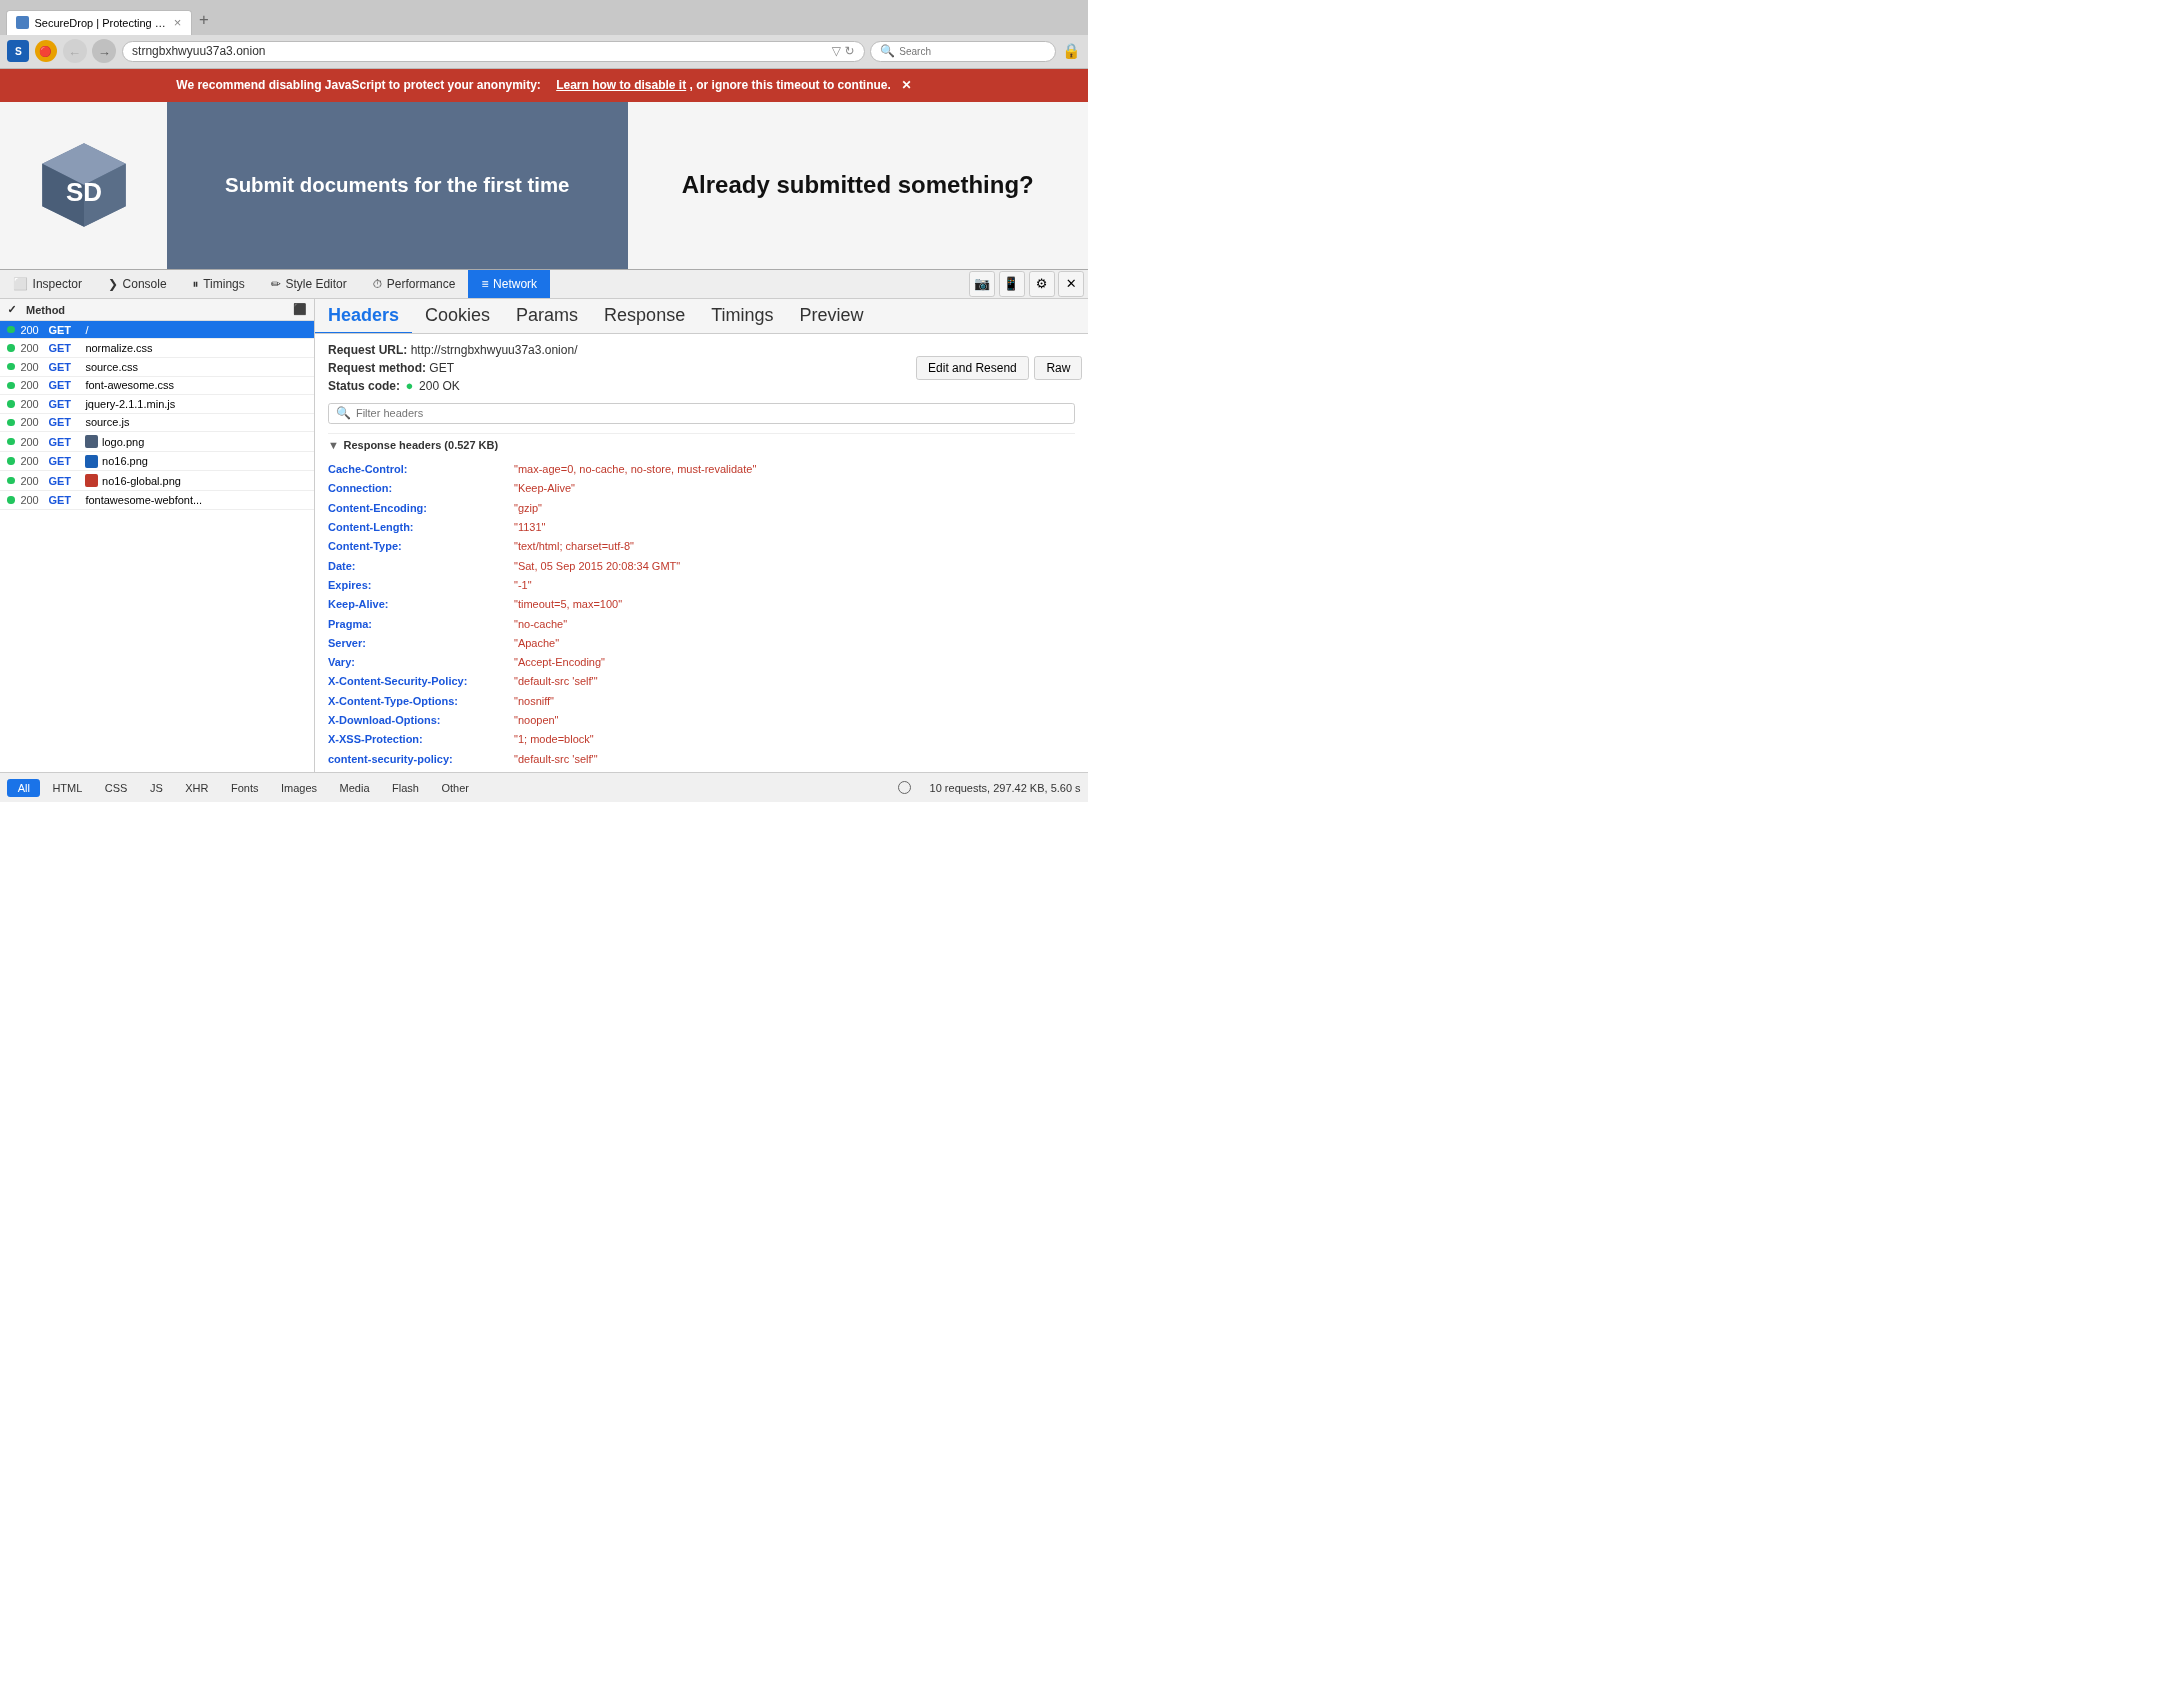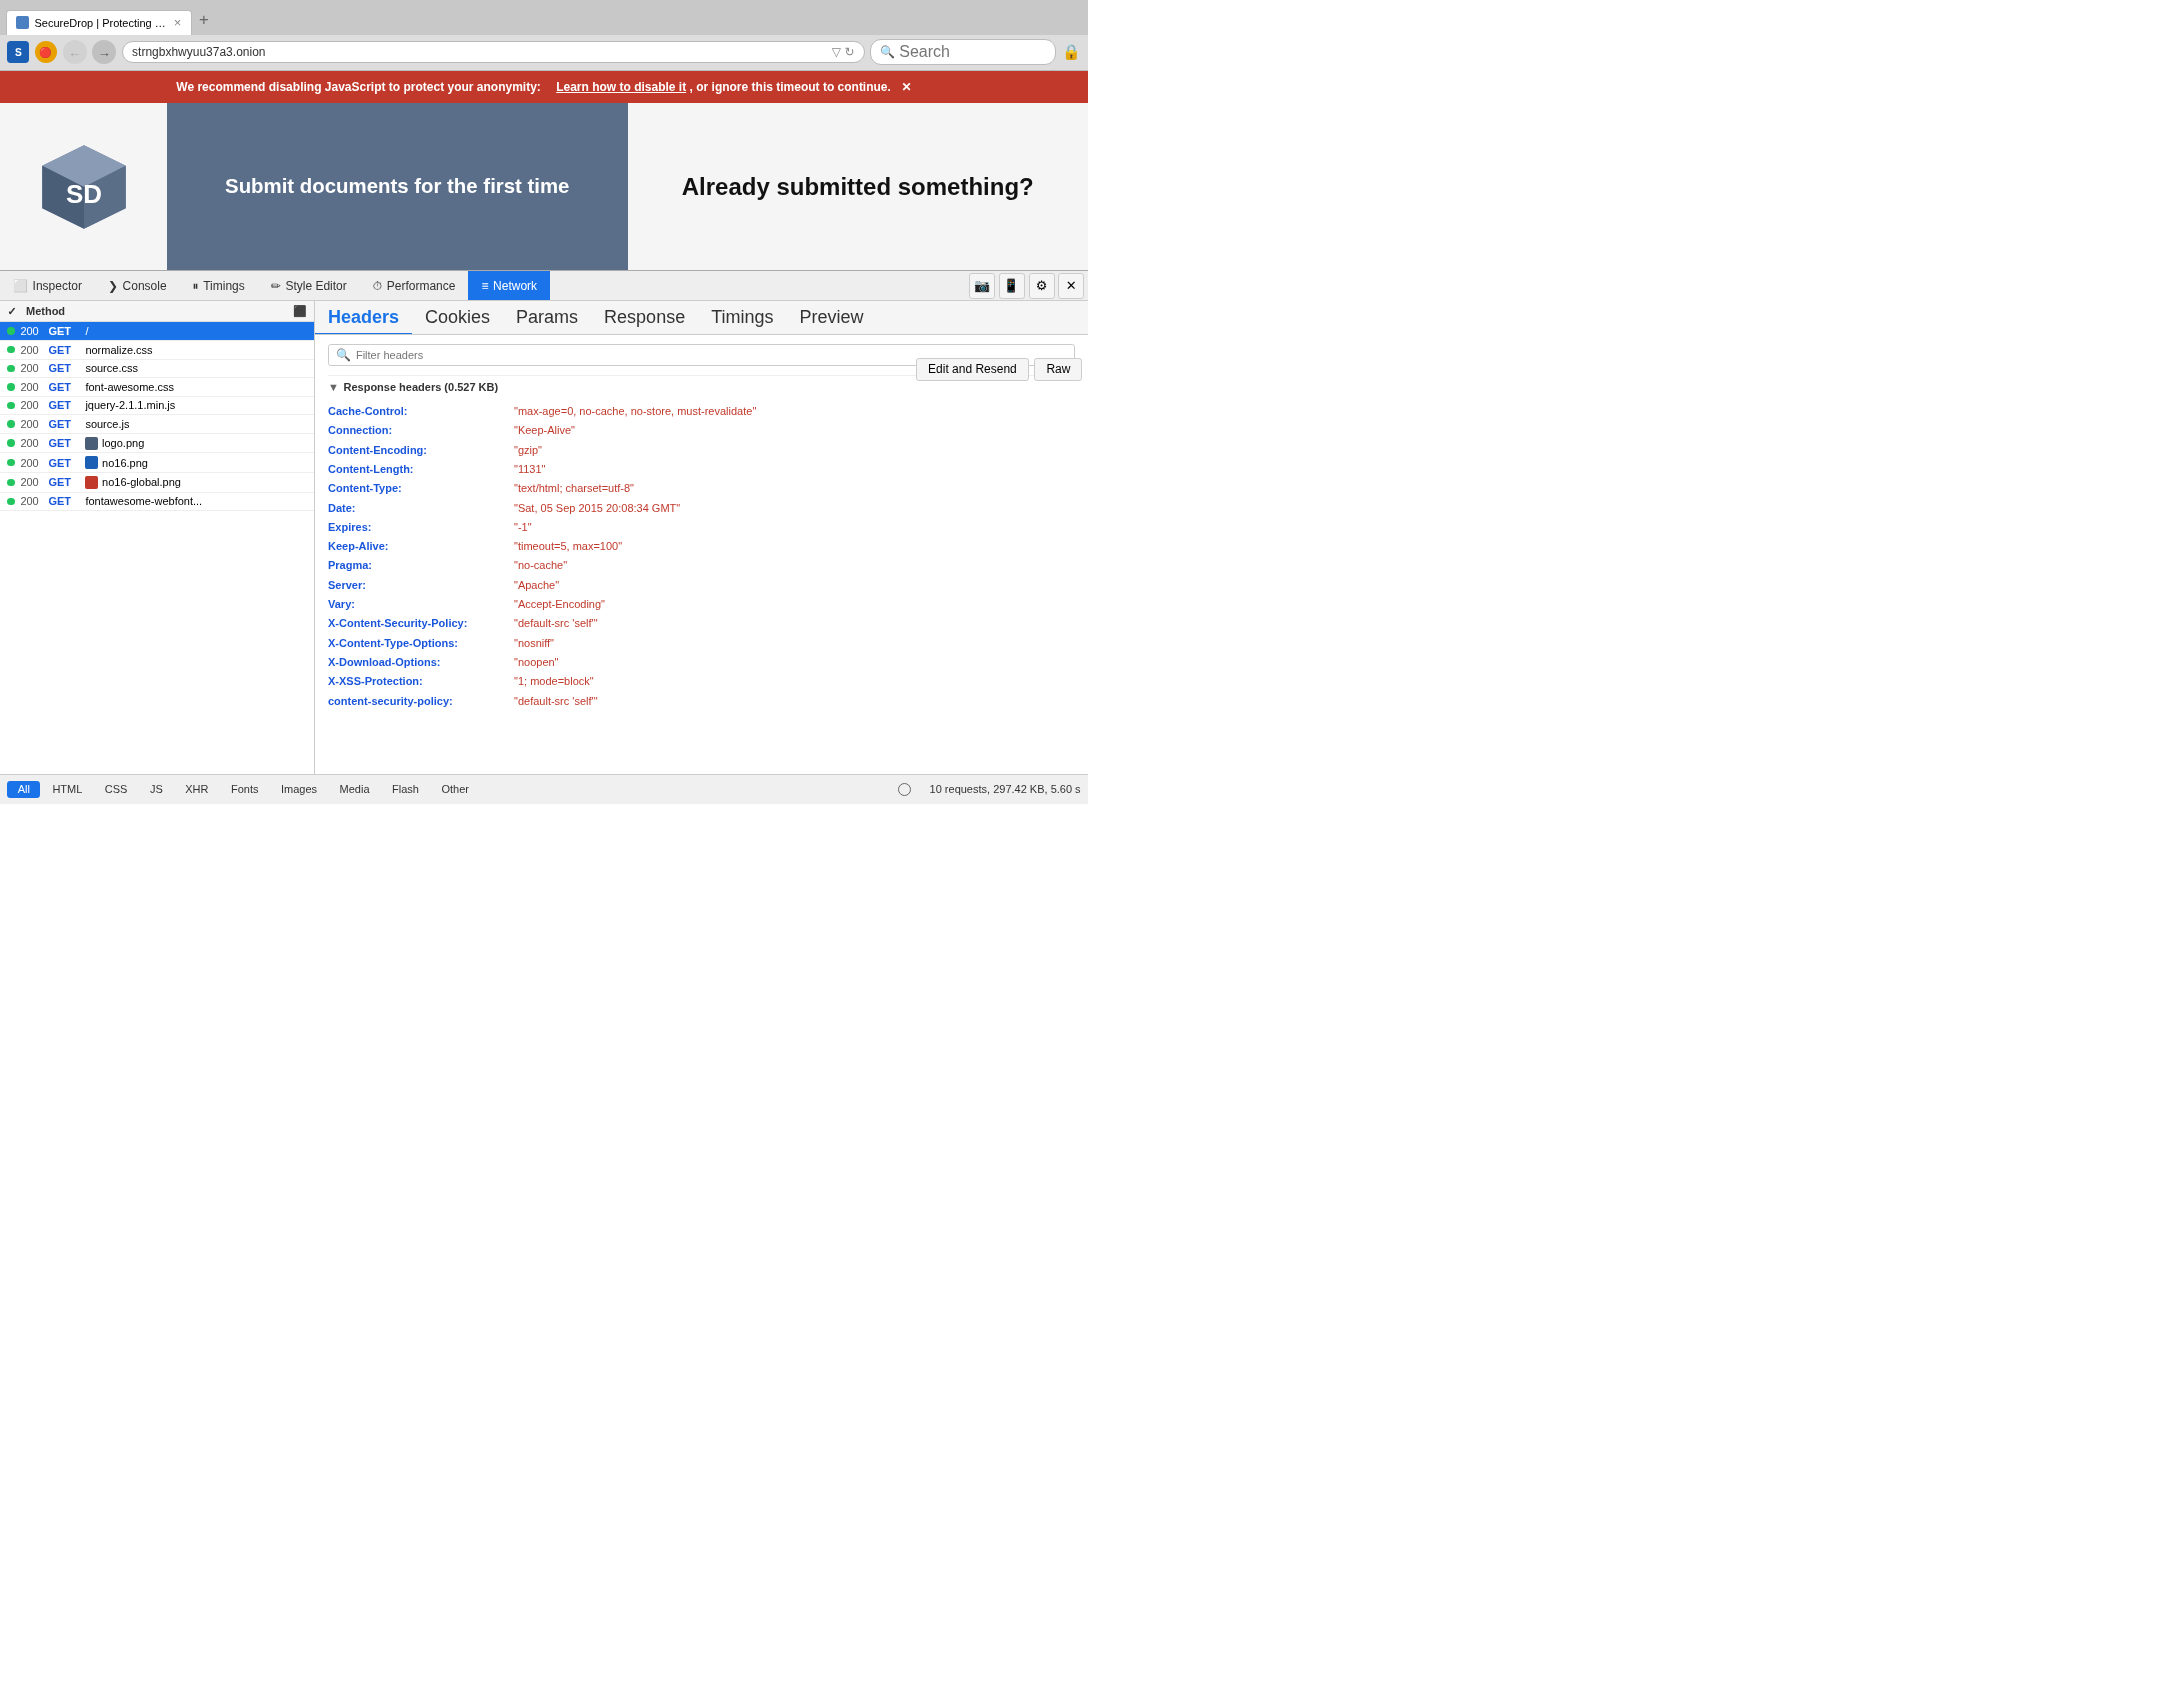--- a/index.html
+++ b/index.html
@@ -15,21 +15,21 @@
     .tab-close { margin-left: 5.6px; color: #888; cursor: pointer; font-size: 13px; }
     .tab-new { background: none; border: none; padding: 4.6px 7.4px; font-size: 16.7px; cursor: pointer; color: #666; }
     
     .address-bar { display: flex; align-items: center; padding: 4.6px 7.4px; background: #ddd; gap: 5.6px; }
     .nav-btn { width: 24px; height: 24px; border-radius: 50%; background: #c0c0c0; border: none; cursor: pointer; display: flex; align-items: center; justify-content: center; font-size: 13px; color: #555; }
     .nav-btn.disabled { opacity: 0.4; }
     .url-bar { flex: 1; display: flex; align-items: center; background: #fff; border: 0.9px solid #bbb; border-radius: 11px; padding: 2.8px 9.3px; font-size: 12px; }
     .url-text { flex: 1; color: #333; }
     .url-icons { display: flex; gap: 3.7px; color: #888; }
     .search-bar { display: flex; align-items: center; background: #fff; border: 0.9px solid #bbb; border-radius: 11px; padding: 2.8px 9.3px; width: 186px; }
-    .search-input { border: none; outline: none; font-size: 16px; color: #15803d; width: 130px; background: transparent; }
+    .search-input { border: none; outline: none; font-size: 10px; color: #15803d; width: 130px; background: transparent; }
     .browser-icon { width: 22px; height: 22px; border-radius: 50%; background: #e8a000; display: flex; align-items: center; justify-content: center; color: white; font-size: 10.2px; font-weight: bold; }
     .s-icon { width: 22px; height: 22px; border-radius: 3.7px; background: #1a5fb4; display: flex; align-items: center; justify-content: center; color: white; font-size: 10.2px; font-weight: bold; }
 
     
     .warning-bar { background: #c0392b; color: white; padding: 9.3px 15px; font-size: 12px; font-weight: bold; text-align: center; }
     .warning-bar a { color: white; margin-left: 12px; }
     .warning-bar .close-x { margin-left: 7.4px; cursor: pointer; }
 
     
     .page-content { background: #f5f5f5; display: flex; height: 167px; overflow: hidden; }
@@ -273,20 +273,35 @@
         <div class="request-detail-tab">Timings</div>
         <div class="request-detail-tab">Preview</div>
       </div>
       <div class="request-detail-content" style="position:relative;">
 
         <div style="position:absolute;right:0;top:17px;display:flex;gap:5.6px;padding:5.6px;">
           <button class="action-btn">Edit and Resend</button>
           <button class="action-btn">Raw</button>
         </div>
 
+        <div class="request-meta">
+          <p>
+            <span class="label">Request URL:</span>
+            <span class="value"> http://strngbxhwyuu37a3.onion/</span>
+          </p>
+          <p>
+            <span class="label">Request method:</span>
+            <span class="value"> GET</span>
+          </p>
+          <p style="display:flex;align-items:center;gap:5.6px;">
+            <span class="label">Status code:</span>
+            <span class="status-green">●</span>
+            <span class="status-ok">200 OK</span>
+          </p>
+        </div>
 
         <div class="filter-headers">
           <span class="filter-icon">🔍</span>
           <input class="filter-input" placeholder="Filter headers" style="">
         </div>
 
         <div class="section-header">
           <span class="section-arrow">▼</span>
           <span>Response headers (0.527 KB)</span>
         </div>

